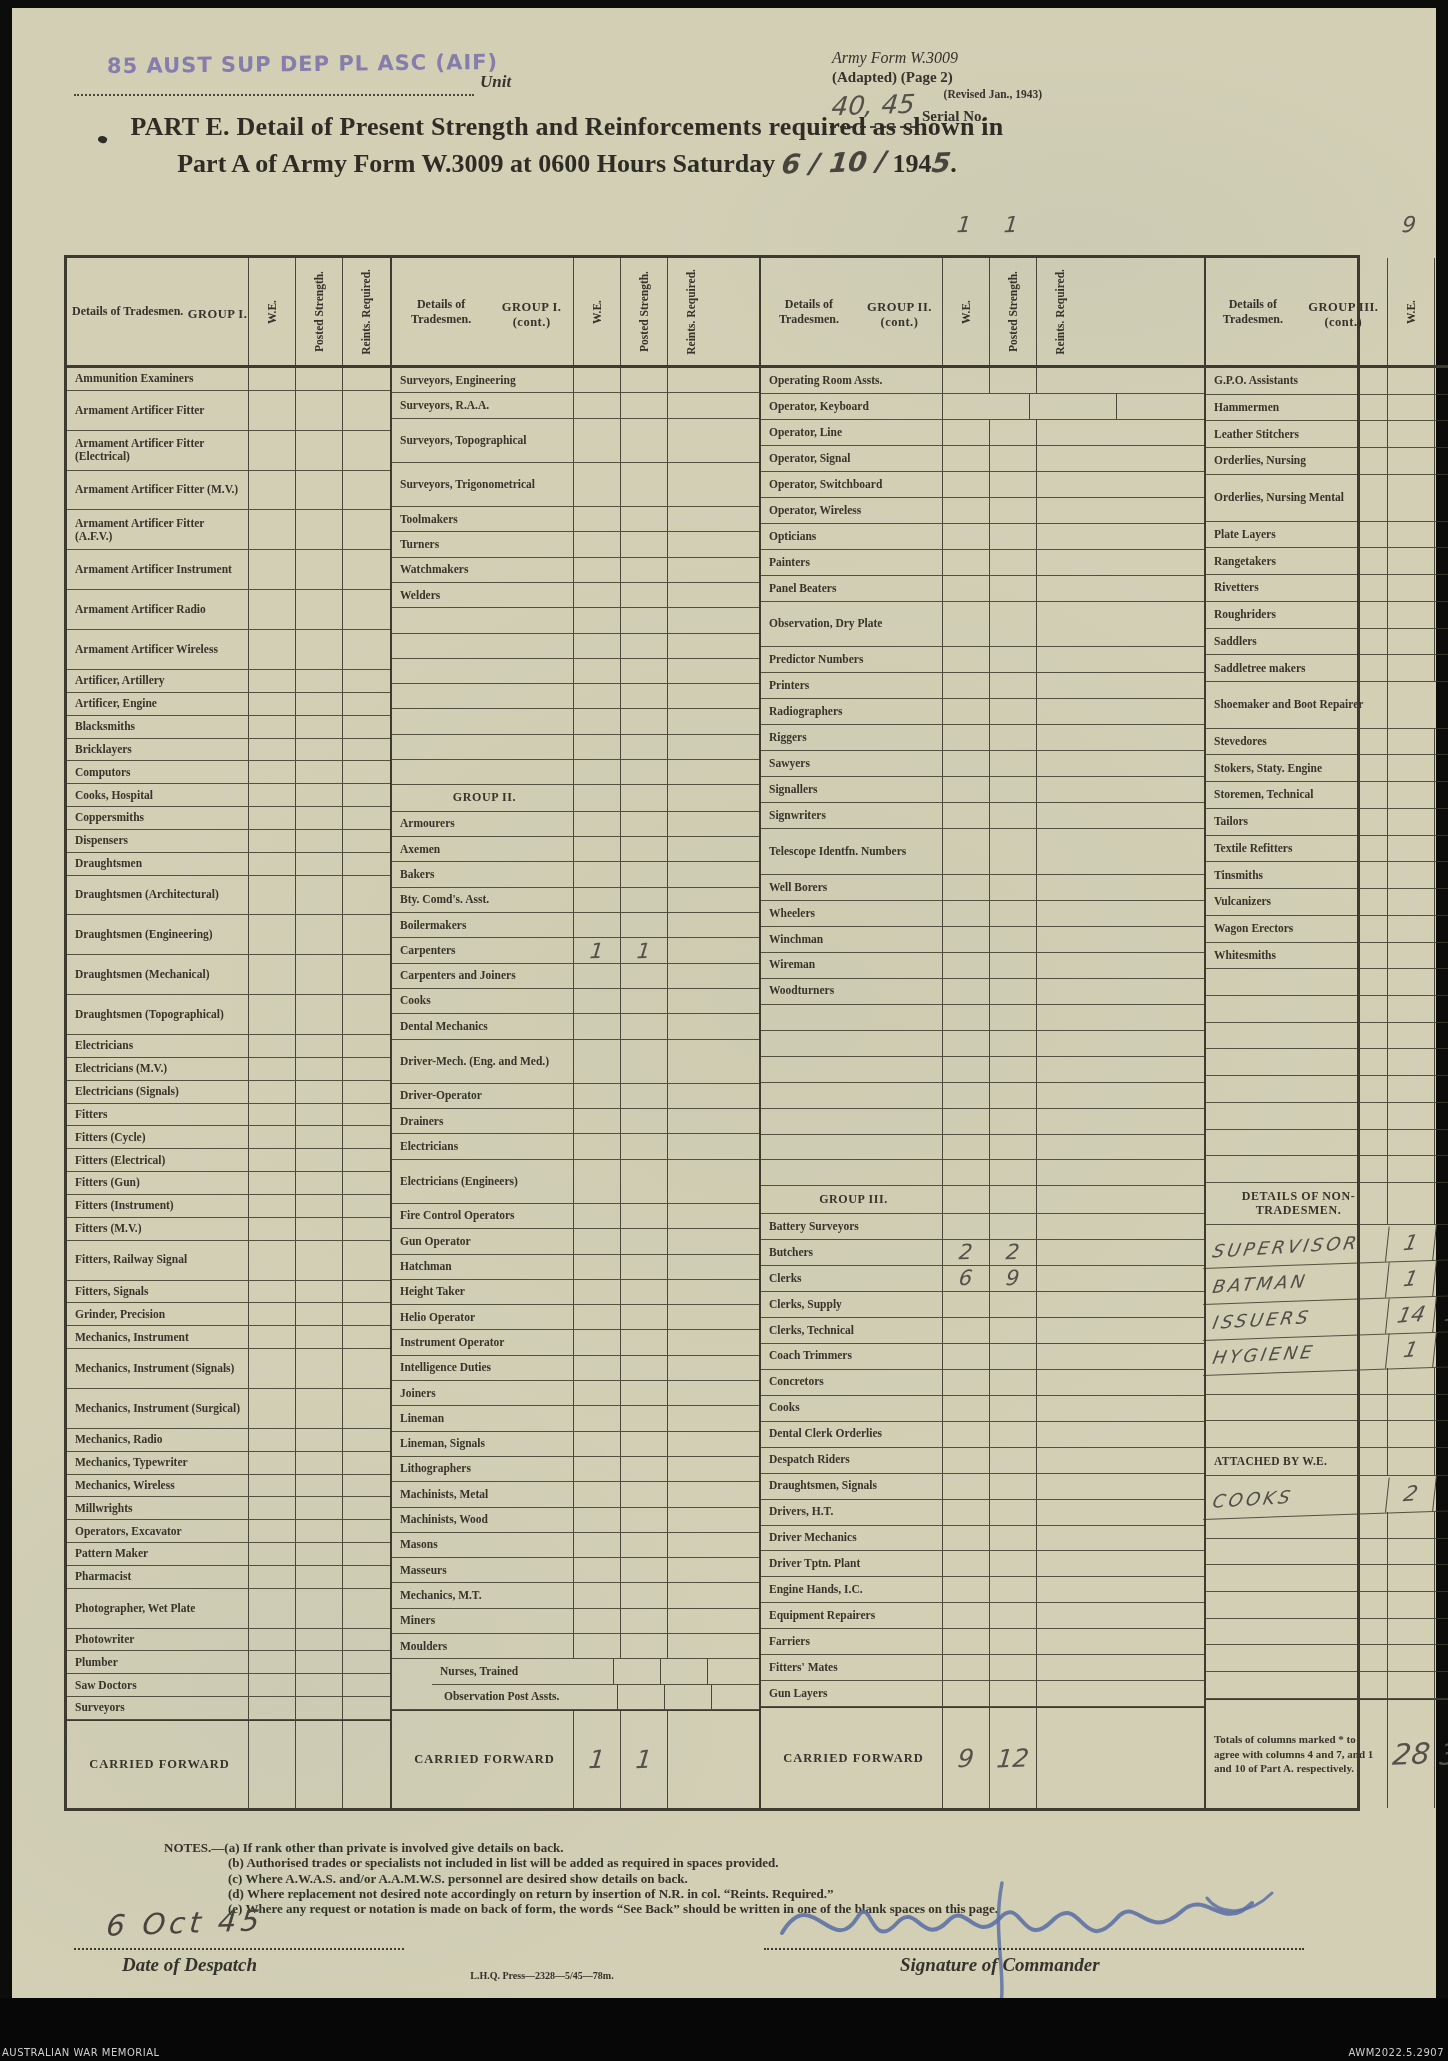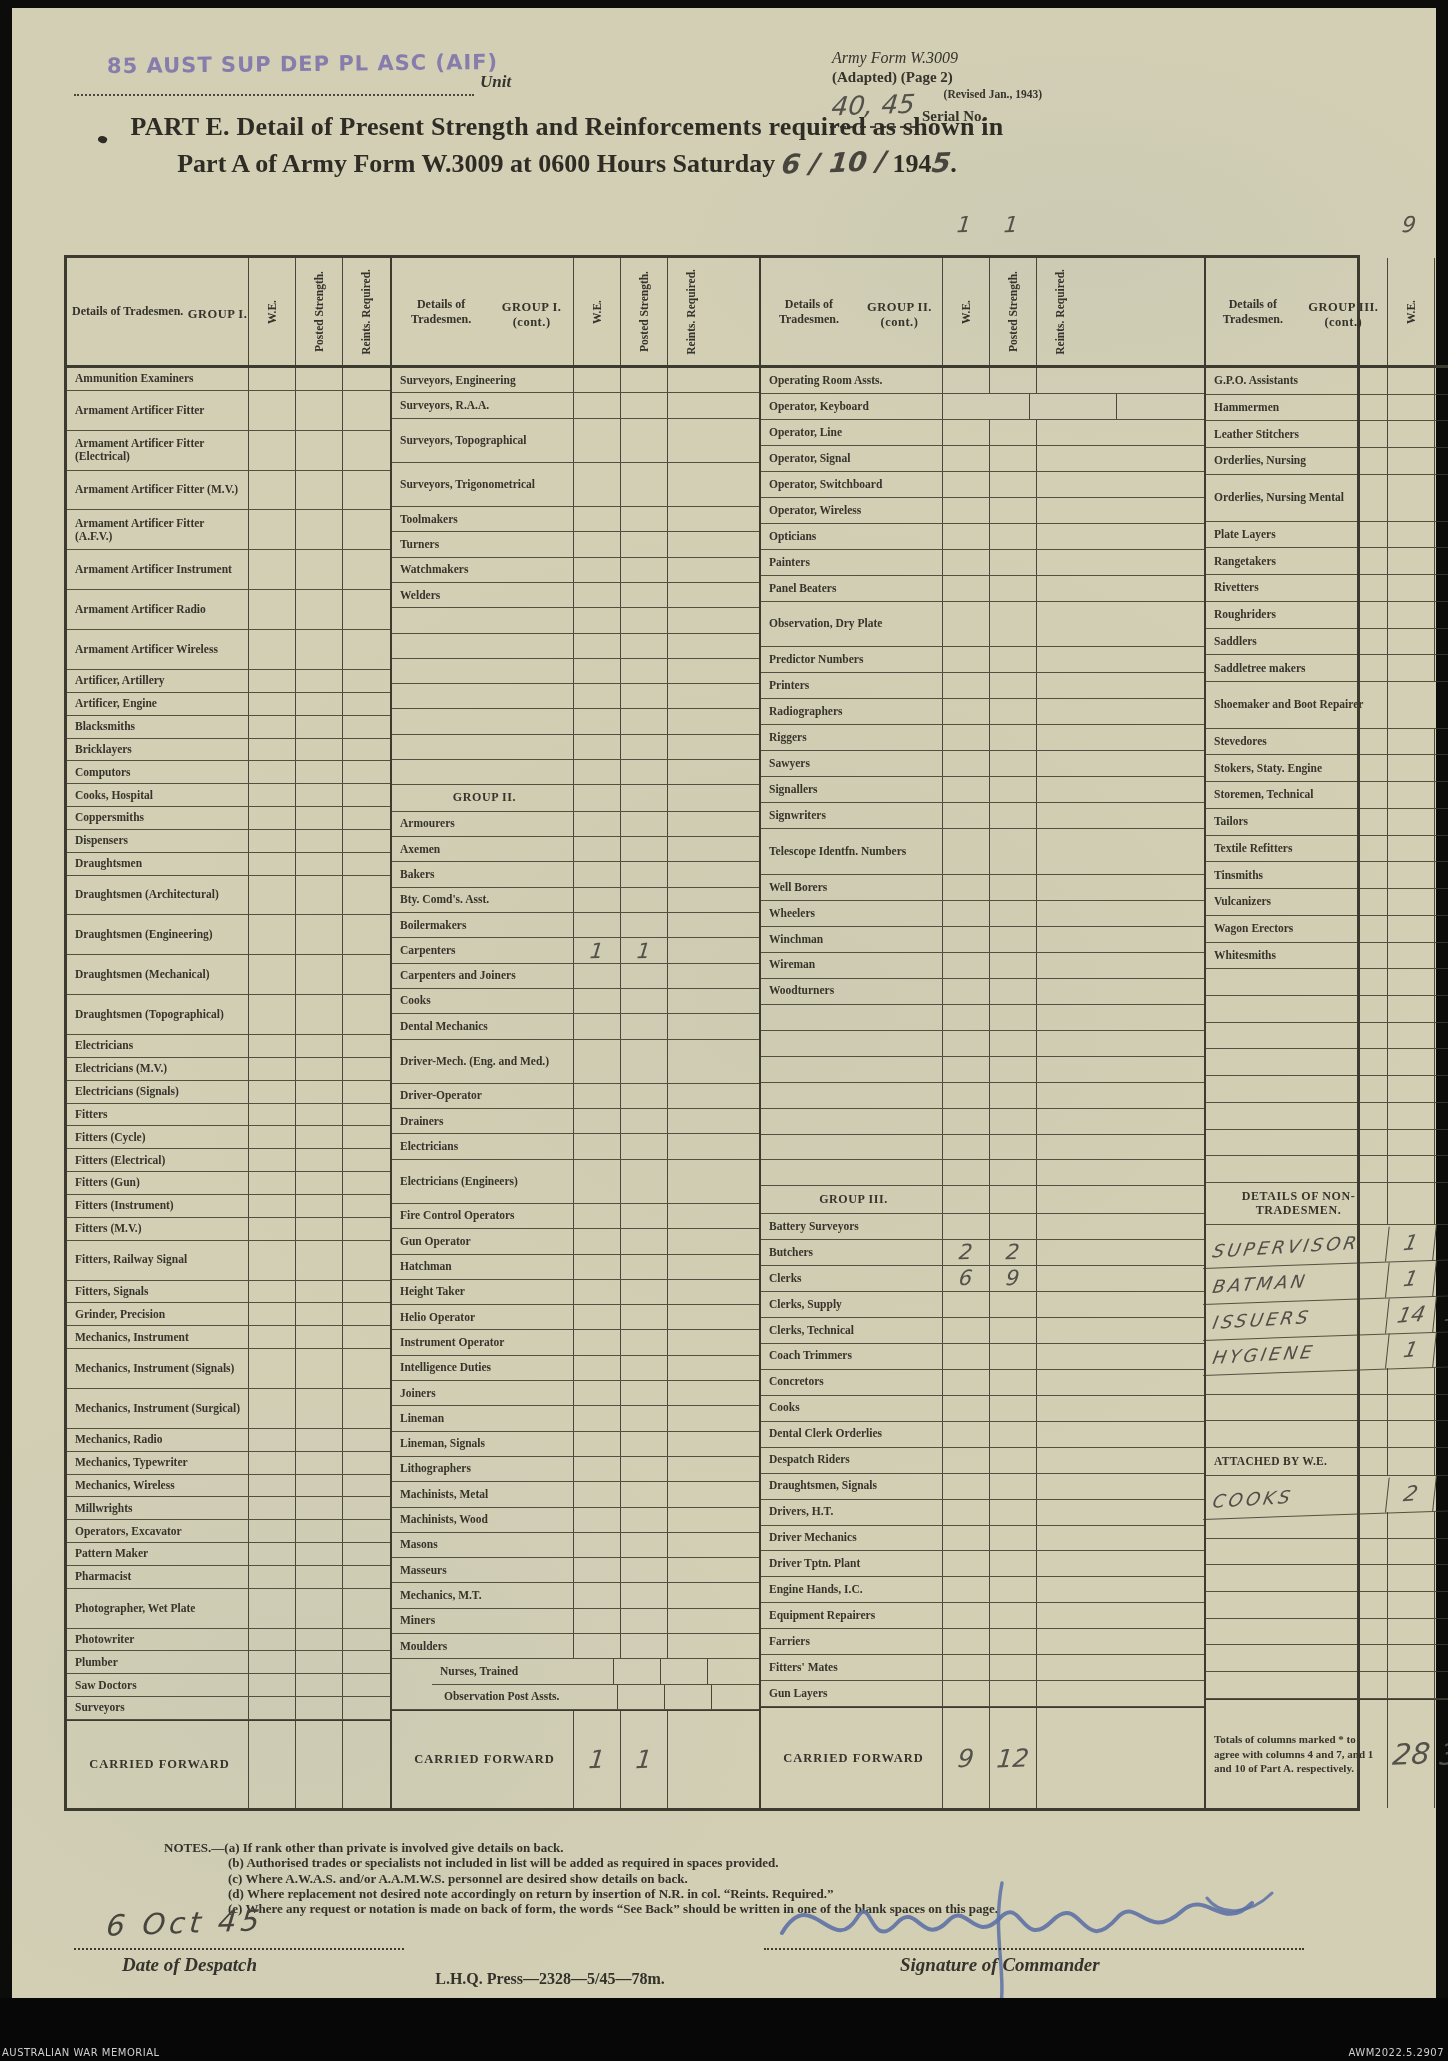--- a/index.html
+++ b/index.html
@@ -107,21 +107,21 @@
   
   .notes{position:absolute;left:152px;top:1832px;width:1180px;font-size:13px;font-weight:bold;color:#33312a;line-height:1.18;}
   .notes div{padding-left:64px;}
   .notes div:first-child{padding-left:0;}
   .despatch-hw{position:absolute;left:95px;top:1898px;font-size:29px;letter-spacing:4px;}
   .despatch-rule{position:absolute;left:62px;top:1902px;width:330px;border-bottom:2.5px dotted #3d3a2f;height:38px;}
   .despatch-label{position:absolute;left:110px;top:1946px;font-size:19px;font-weight:bold;font-style:italic;}
   .sig-rule{position:absolute;left:752px;top:1902px;width:540px;border-bottom:2.5px dotted #3d3a2f;height:38px;}
   .sig-label{position:absolute;left:888px;top:1946px;font-size:19px;font-weight:bold;font-style:italic;}
   .sig-svg{position:absolute;left:740px;top:1855px;overflow:visible;}
-  .imprint{position:absolute;left:8px;top:1962px;width:1060px;text-align:center;font-size:16px;font-weight:bold;color:#33312a;}
+  .imprint{position:absolute;left:0;top:1962px;width:1060px;text-align:center;font-size:10px;font-weight:bold;color:#33312a;}
 </style>
 </head>
 <body>
 
 <div class="paper">
 
   <div class="unit-line"></div>
   <div class="stamp">85 AUST SUP DEP PL ASC (AIF)</div>
   <div class="unit-label">Unit</div>
 

